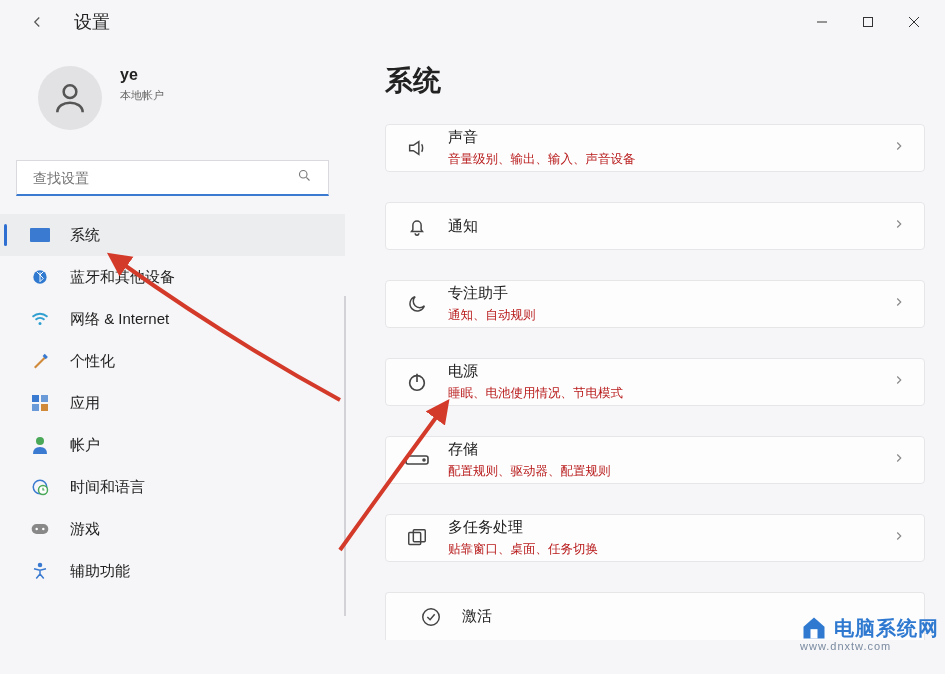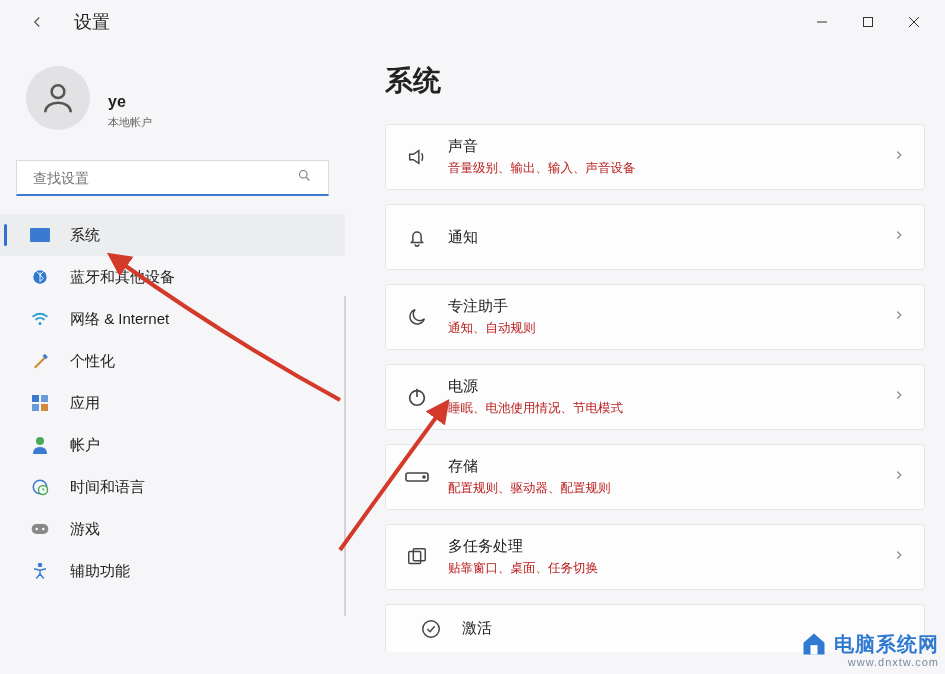--- a/index.html
+++ b/index.html
@@ -20,21 +20,21 @@
     .app-title { font-size: 18px; color: #222; }
     .titlebar-right { margin-left: auto; display: flex; }
     .win-btn { width: 46px; height: 34px; display: flex; align-items: center; justify-content: center; color: #333; }
 
     
     .content { display: flex; height: calc(100% - 44px); }
     .sidebar { width: 345px; padding: 12px 0 0 0; position: relative; }
     .main { flex: 1; padding: 0 20px 0 40px; position: relative; }
 
     
-    .user-block { display: flex; align-items: flex-end; gap: 18px; padding: 10px 0 22px 26px; }
+    .user-block { display: flex; align-items: flex-start; gap: 18px; padding: 10px 0 22px 38px; }
     .avatar { width: 64px; height: 64px; border-radius: 50%; background: #e2e2e4; display: flex; align-items: center; justify-content: center; color: #555; }
     .user-name { font-size: 16px; font-weight: 600; color: #222; }
     .user-sub { font-size: 11px; color: #666; margin-top: 4px; }
 
     
     .search-wrap { margin: 8px 16px 18px 16px; }
     .search { display: flex; align-items: center; background: #fff; border: 1px solid #d9d9de; border-bottom: 2px solid #3a7ad0; height: 36px; padding: 0 16px; }
     .search input { flex: 1; border: none; outline: none; font-size: 14px; color: #888; background: transparent; }
     .search-icon { color: #777; }
 
@@ -43,34 +43,34 @@
     .nav-item { display: flex; align-items: center; height: 42px; padding: 0 14px 0 30px; font-size: 15px; color: #222; gap: 20px; position: relative; }
     .nav-item .nav-icon { width: 20px; height: 20px; display: flex; align-items: center; justify-content: center; }
     .nav-item.selected { background: #ecedef; }
     .nav-item.selected::before { content: ""; position: absolute; left: 4px; top: 10px; width: 3px; height: 22px; background: #2f6fd1; border-radius: 2px; }
     .nav-sep { position: absolute; right: -1px; top: 252px; width: 2px; height: 320px; background: #d3d3d7; }
 
     
     .page-title { font-size: 28px; font-weight: 600; margin: 18px 0 24px 0; }
 
     
-    .card { background: #fdfdfe; border: 1px solid #e6e6e9; border-radius: 4px; height: 66px; margin-bottom: 14px; display: flex; align-items: center; padding: 0 18px; }
+    .card { background: #fdfdfe; border: 1px solid #e6e6e9; border-radius: 4px; height: 48px; margin-bottom: 30px; display: flex; align-items: center; padding: 0 18px; }
     .card-icon { width: 26px; height: 26px; color: #444; display: flex; align-items: center; justify-content: center; margin-right: 18px; }
     .card-body { flex: 1; }
     .card-title { font-size: 15px; color: #222; }
     .card-sub { font-size: 12.5px; color: #b91c1c; margin-top: 4px; }
     .card-chev { color: #888; }
     .card.partial { height: 48px; margin-bottom: 0; border-bottom: none; border-bottom-left-radius: 0; border-bottom-right-radius: 0; padding-left: 32px; }
 
     
     .anno { position: absolute; pointer-events: none; }
     .anno svg { overflow: visible; }
 
     
-    .watermark { position: absolute; right: 6px; bottom: 6px; text-align: right; }
+    .watermark { position: absolute; right: 6px; bottom: 22px; text-align: left; }
     .wm-top { display: flex; align-items: center; gap: 6px; justify-content: flex-end; }
     .wm-icon { width: 28px; height: 28px; color: #2f7ad0; }
     .wm-title { font-size: 20px; font-weight: 700; color: #2f7ad0; letter-spacing: 1px; }
     .wm-url { font-size: 11px; color: #7a8aa0; letter-spacing: 1px; margin-top: -2px; }
   </style>
 </head>
 <body>
 
 <div class="titlebar">
   <div class="titlebar-left">

